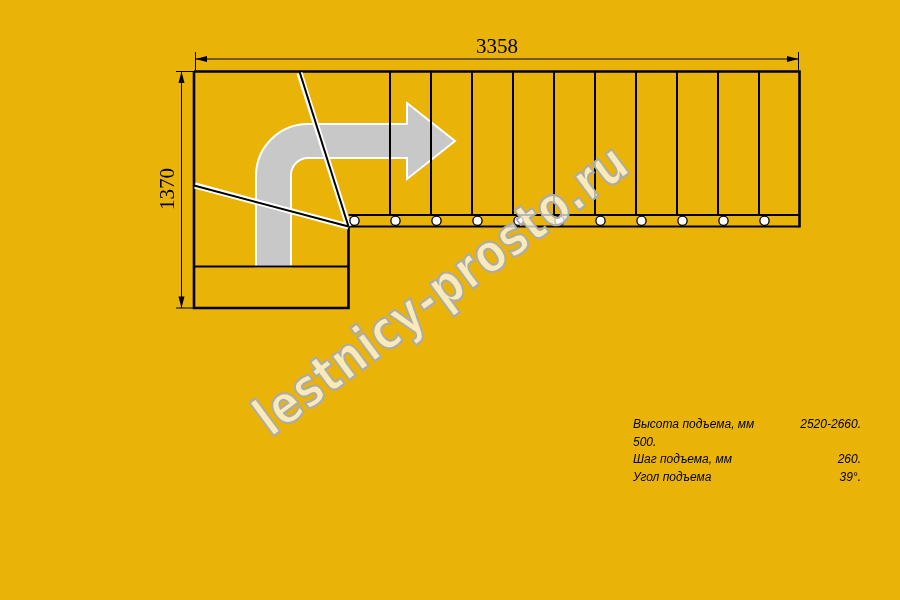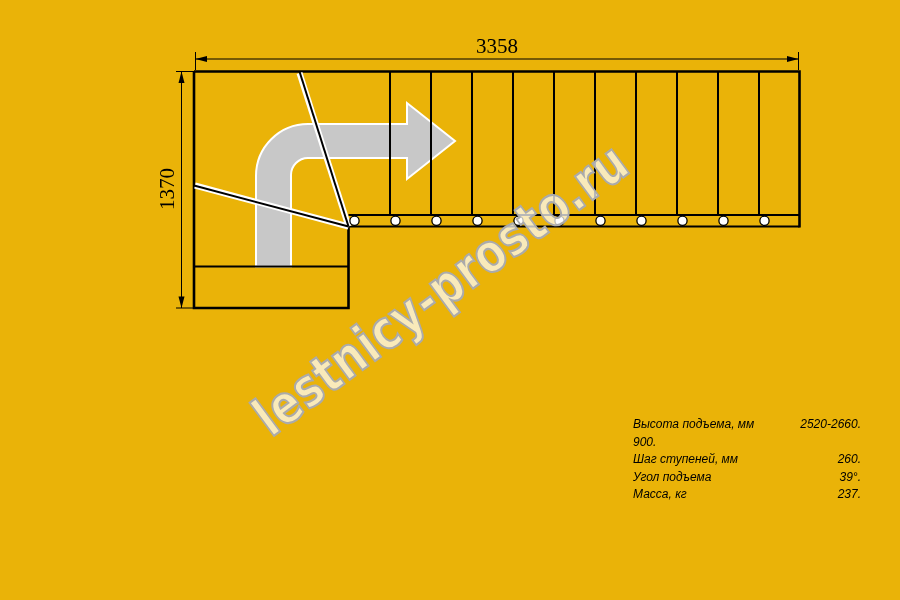--- a/index.html
+++ b/index.html
@@ -122,29 +122,25 @@
 
     <text class="watermark" transform="translate(271,438) rotate(-36.5)" textLength="450" lengthAdjust="spacingAndGlyphs" stroke="#ababab">lestnicy-prosto.ru</text>
   </svg>
 
   <div id="specs-table">
     <div class="spec-row">
       <span class="spec-label">Высота подъема, мм</span>
       <span class="spec-value">2520-2660.</span>
     </div>
     <div class="spec-row">
-      <span class="spec-value">900.</span>
+      <span class="spec-value">500.</span>
     </div>
     <div class="spec-row">
-      <span class="spec-label">Шаг ступеней, мм</span>
+      <span class="spec-label">Шаг подъема, мм</span>
       <span class="spec-value">260.</span>
     </div>
     <div class="spec-row">
       <span class="spec-label">Угол подъема</span>
       <span class="spec-value">39°.</span>
     </div>
-    <div class="spec-row">
-      <span class="spec-label">Масса, кг</span>
-      <span class="spec-value">237.</span>
-    </div>
   </div>
 
 </div>
 
 </body></html>

